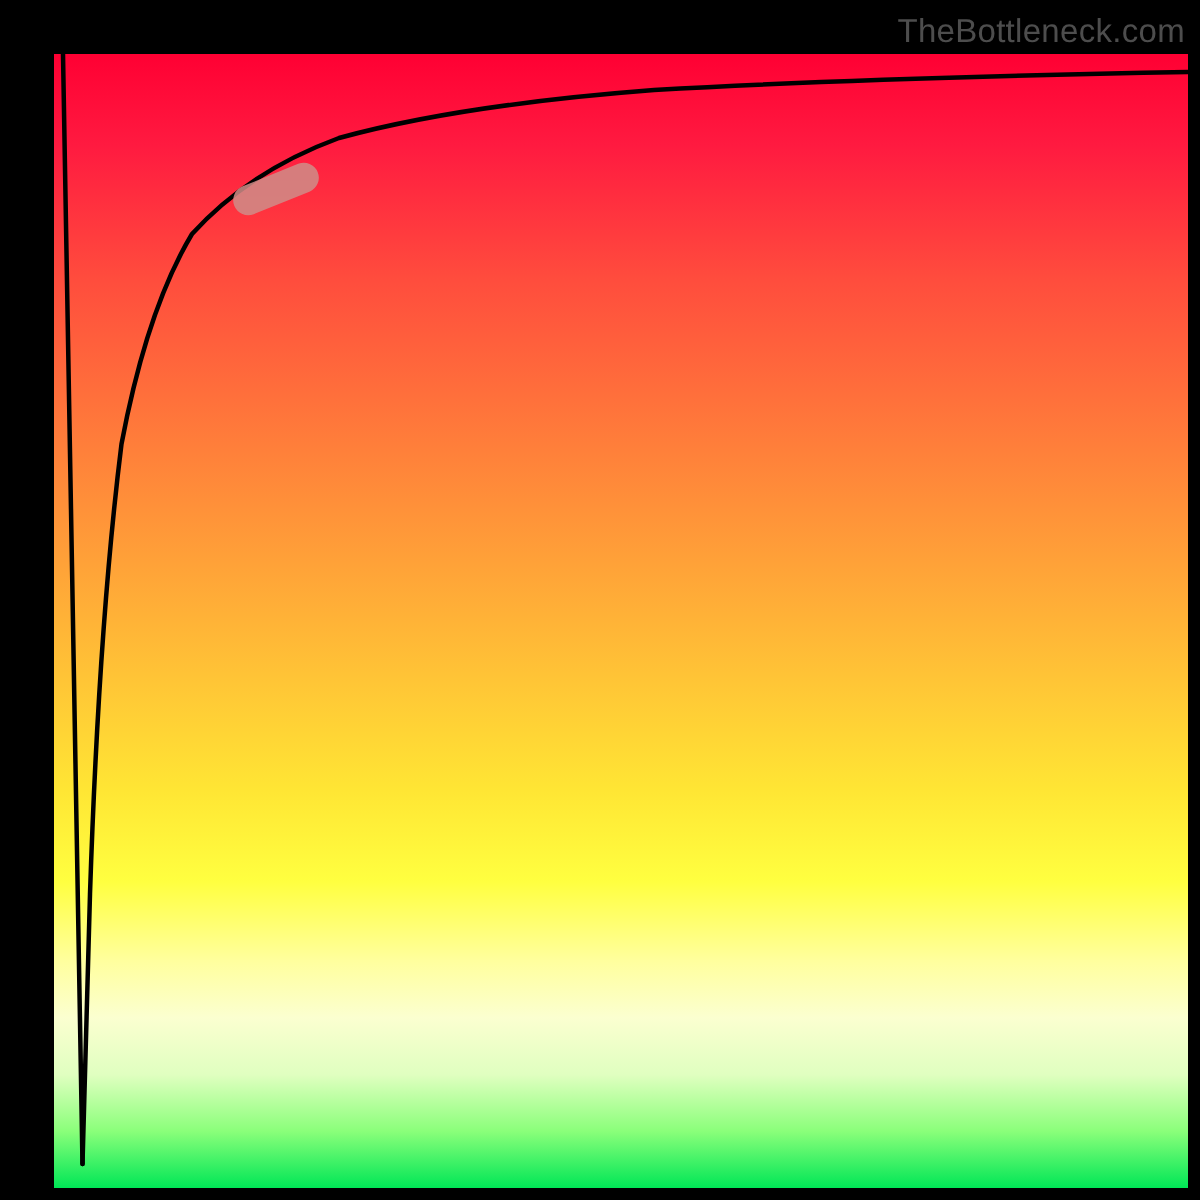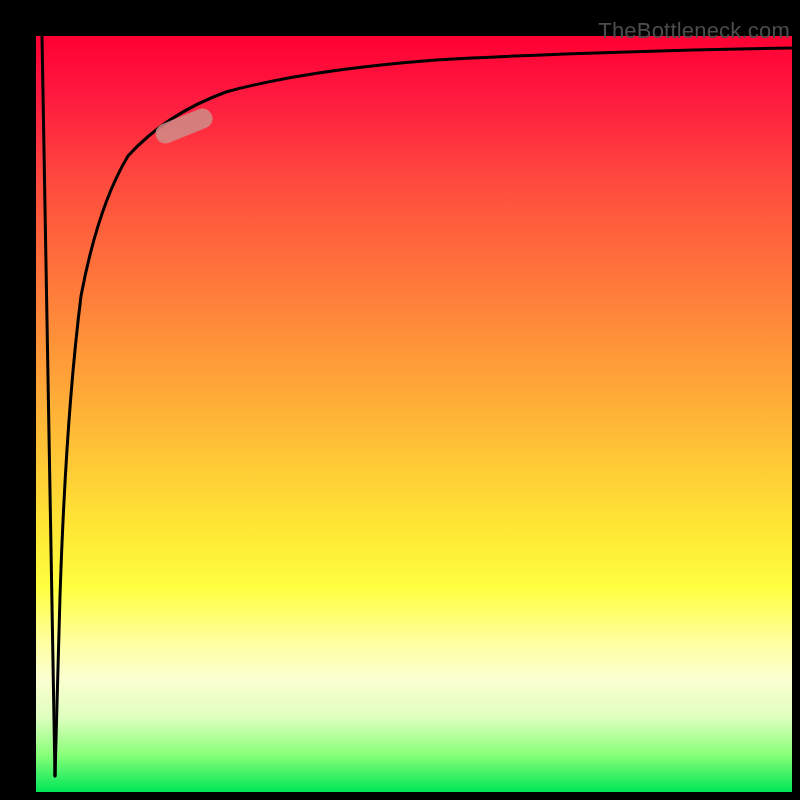--- a/index.html
+++ b/index.html
@@ -32,21 +32,21 @@
       #ffe634 65%,
       #ffff40 73%,
       #ffff9e 80%,
       #fbffd0 85%,
       #e0ffc0 90%,
       #8aff7a 95%,
       #00e656 100%);
   }
   .watermark {
     position: absolute;
-    top: 18px;
+    top: 8px;
     right: 10px;
     color: #4d4d4d;
     font-size: 22px;
     font-weight: 500;
     letter-spacing: 0.2px;
     user-select: none;
   }
   svg.curve {
     position: absolute;
     left: 0;

